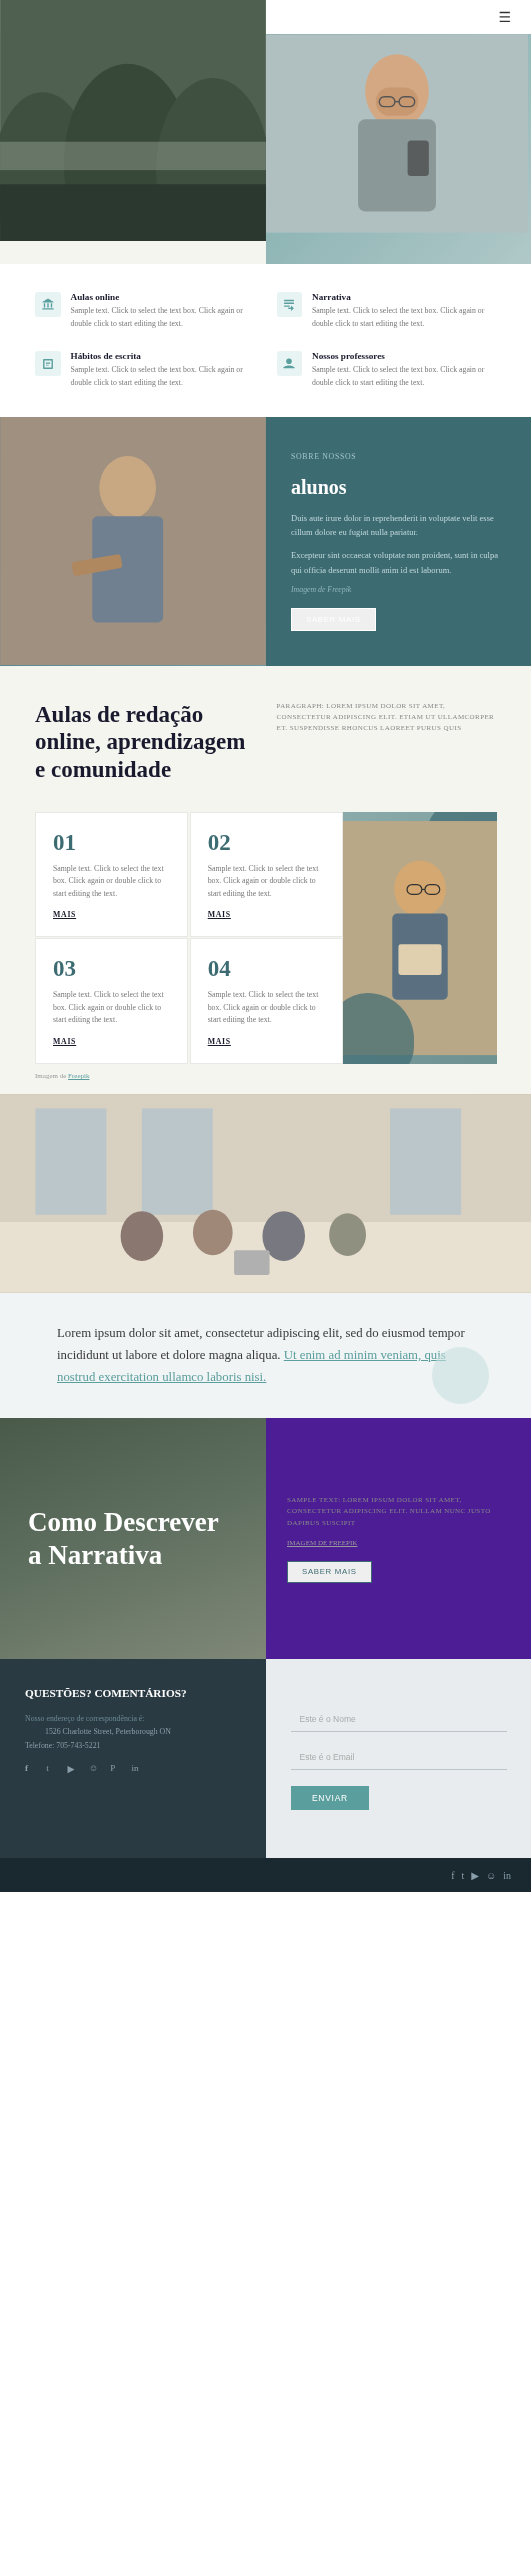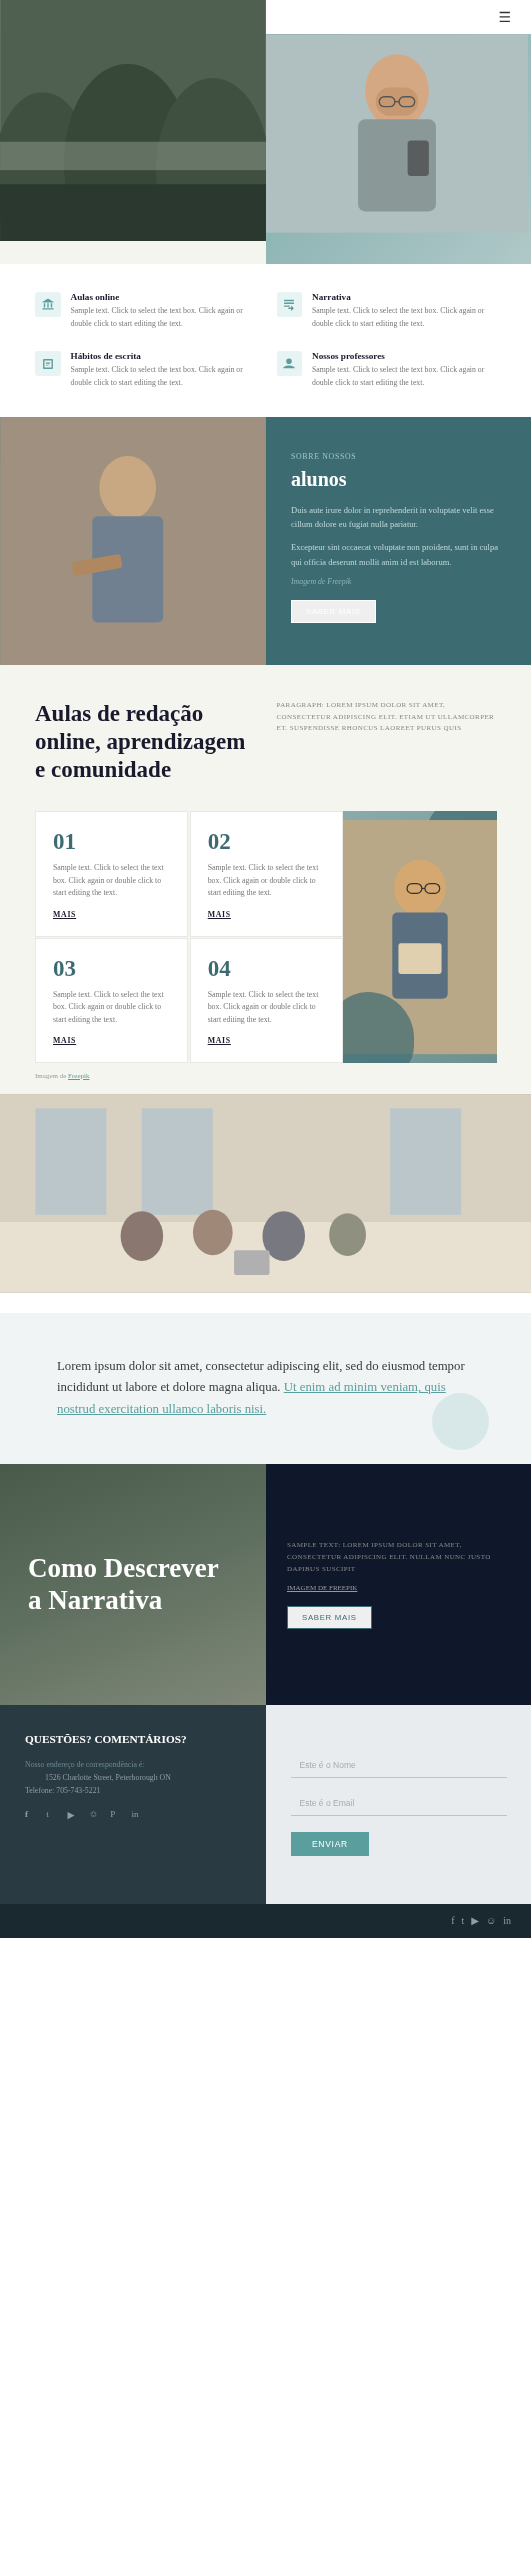--- a/index.html
+++ b/index.html
@@ -59,21 +59,21 @@
     .about {
       display: grid; grid-template-columns: 1fr 1fr;
       background: #3d6b72; min-height: 248px;
     }
     .about-img {
       background: linear-gradient(135deg, #4a7a82 0%, #6a9ba3 100%);
       position: relative; overflow: hidden;
       min-height: 248px;
     }
     .about-content { padding: 35px 25px; background: #3d6b72; }
-    .about-label { font-size: 7.8px; color: #a0c4ca; text-transform: uppercase; letter-spacing: 0.7px; margin-bottom: 6px; }
+    .about-label { font-size: 7.8px; color: #a0c4ca; text-transform: uppercase; letter-spacing: 0.7px; margin-bottom: 14px; }
     .about-title { font-size: 20px; font-weight: 700; color: #ffffff; margin-bottom: 11.3px; line-height: 1.2; }
     .about-text { font-size: 8.5px; color: #c0d8db; line-height: 1.7; margin-bottom: 8.5px; }
     .about-italic { font-size: 7.8px; color: #8fb5bb; font-style: italic; margin-bottom: 14px; }
     .about-btn {
       display: inline-block; border: 1.4px solid #fff; color: #fff;
       padding: 5.7px 14px; font-size: 7.8px; text-transform: uppercase;
       letter-spacing: 0.7px; cursor: pointer;
     }
 
     
@@ -110,42 +110,42 @@
 
     
     .team-section {
       width: 100%; min-height: 199px;
       background: linear-gradient(160deg, #d8c8b0 0%, #b0a898 40%, #909898 80%, #708090 100%);
       position: relative; overflow: hidden;
     }
 
     
     .quote-section {
-      background: #f0f4f4; padding: 43px 57px; position: relative; margin-top: 20px;
+      background: #f0f4f4; padding: 30px 57px; position: relative;
     }
     .quote-text {
       font-size: 12.8px; color: #3a3a3a; line-height: 1.7;
     }
     .quote-text .underline { text-decoration: underline; color: #5a9e9e; }
     .quote-blob {
       position: absolute; width: 57px; height: 57px;
       background: #c8dfe0; border-radius: 50%; bottom: 14px; right: 43px; opacity: 0.6;
     }
 
     
     .nature-section {
       display: grid; grid-template-columns: 1fr 1fr;
       min-height: 241px;
     }
     .nature-left {
       background: linear-gradient(160deg, #4a5a4a 0%, #607060 50%, #808878 100%);
       padding: 43px 28px; display: flex; flex-direction: column; justify-content: center;
     }
     .nature-title { font-size: 27px; font-weight: 700; color: #fff; line-height: 1.2; }
-    .nature-right { background: #0f172a; padding: 35px 21px; display: flex; flex-direction: column; justify-content: center; }
+    .nature-right { background: #4c1d95; padding: 35px 21px; display: flex; flex-direction: column; justify-content: center; }
     .nature-sample { font-size: 7px; color: #888; text-transform: uppercase; letter-spacing: 0.4px; margin-bottom: 8.5px; line-height: 1.7; }
     .nature-img-ref { font-size: 7px; color: #999; margin-bottom: 14px; }
     .nature-img-ref span { text-decoration: underline; color: #5a9e9e; }
     .nature-btn {
       display: inline-block; border: 1.4px solid #3d6b72; color: #3d6b72;
       padding: 5.7px 14px; font-size: 7.8px; text-transform: uppercase;
       letter-spacing: 0.7px; cursor: pointer; width: fit-content;
     }
 
     

